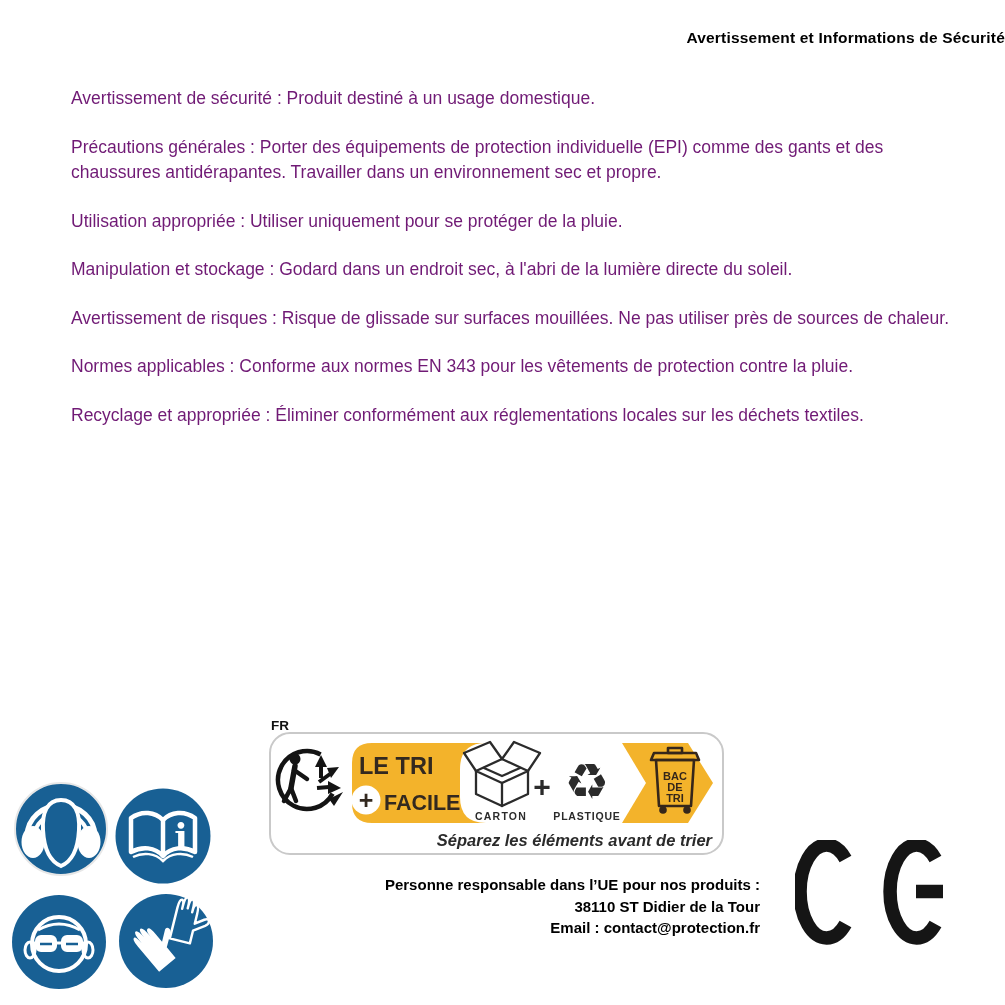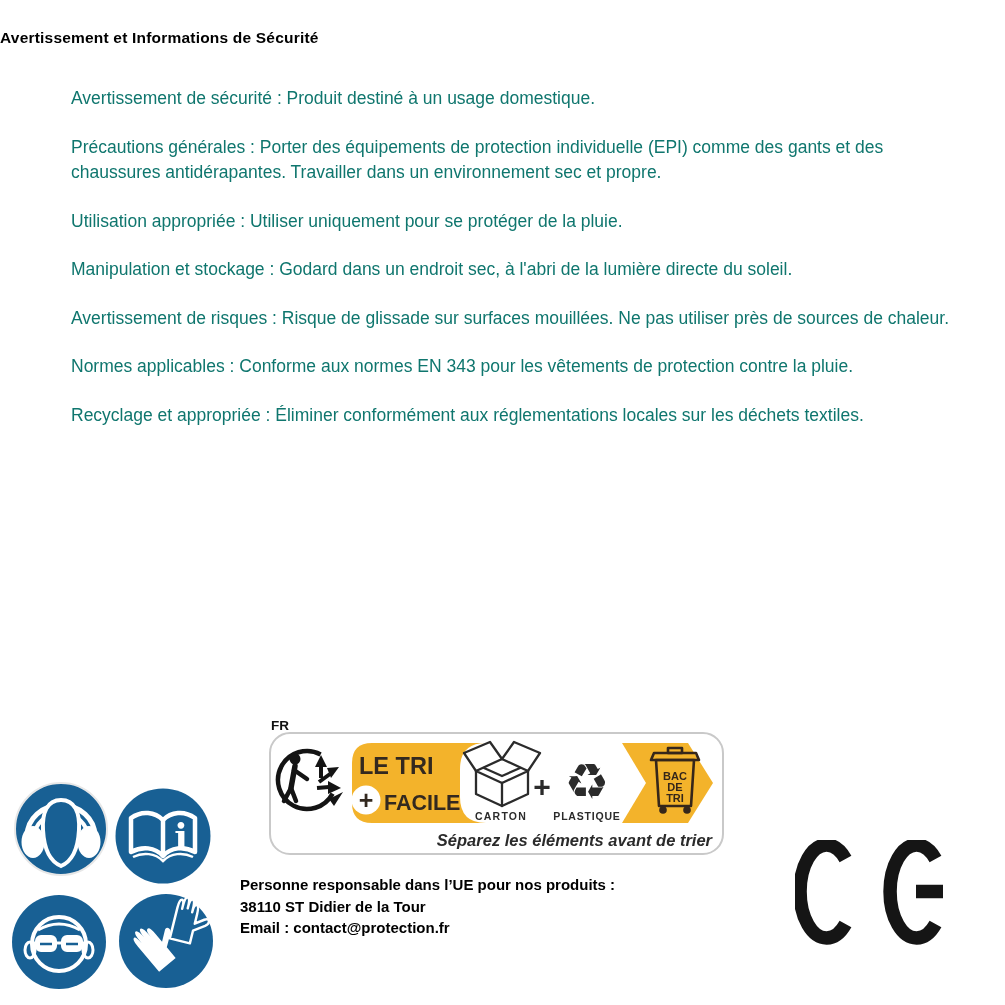--- a/index.html
+++ b/index.html
@@ -2,33 +2,33 @@
 <html><head>
 <meta charset="utf-8">
 <style>
   html,body { margin:0; padding:0; background:#fff; }
   .page {
     position:relative; width:1005px; height:1005px; background:#fff;
     font-family:"Liberation Sans", sans-serif; color:#000; overflow:hidden;
   }
   .title {
     position:absolute; top:29px; left:0; width:100%; margin:0;
-    text-align:left; font-size:15.5px; font-weight:bold; letter-spacing:0.2px;
+    text-align:right; font-size:15.5px; font-weight:bold; letter-spacing:0.2px;
   }
   .paras {
     position:absolute; left:71px; top:86px; width:905px;
-    font-size:17.5px; line-height:25.5px; color:#0f766e;
+    font-size:17.5px; line-height:25.5px; color:#701a75;
   }
   .paras p { margin:0 0 23px 0; }
   .pictos  { position:absolute; left:0;   top:770px; width:220px; height:235px; }
   .trilabel{ position:absolute; left:268px; top:715px; width:460px; height:143px; }
   .ce      { position:absolute; left:795px; top:840px; width:155px; height:105px; }
   .contact {
     position:absolute; left:240px; top:874px; width:520px;
-    text-align:left; font-weight:bold; font-size:15px; line-height:21.5px;
+    text-align:right; font-weight:bold; font-size:15px; line-height:21.5px;
   }
   
   .bluefill { fill:#186094; }
   .wstroke  { stroke:#ffffff; fill:none; }
   .ink      { fill:#141414; }
   .boxline  { stroke:#2b2b2b; fill:none; stroke-width:2.3; stroke-linejoin:round; stroke-linecap:round; }
   .binline  { stroke:#35261a; fill:none; stroke-width:2.6; stroke-linejoin:round; }
   .lbl-dark { fill:#33291f; font-family:"Liberation Sans",sans-serif; font-weight:bold; }
   .lbl-ink  { fill:#2b2b2b; font-family:"Liberation Sans",sans-serif; font-weight:bold; }
 </style>

